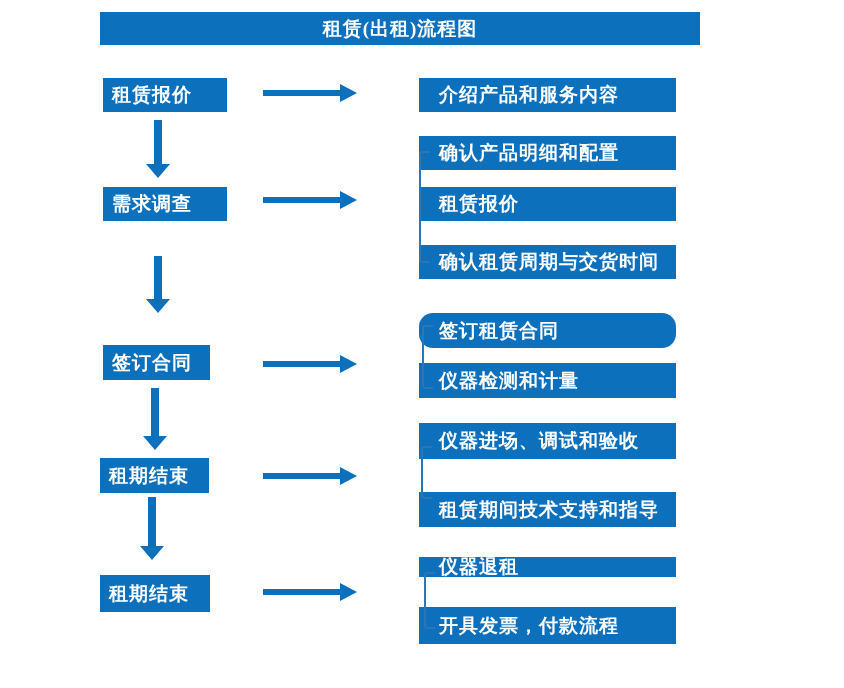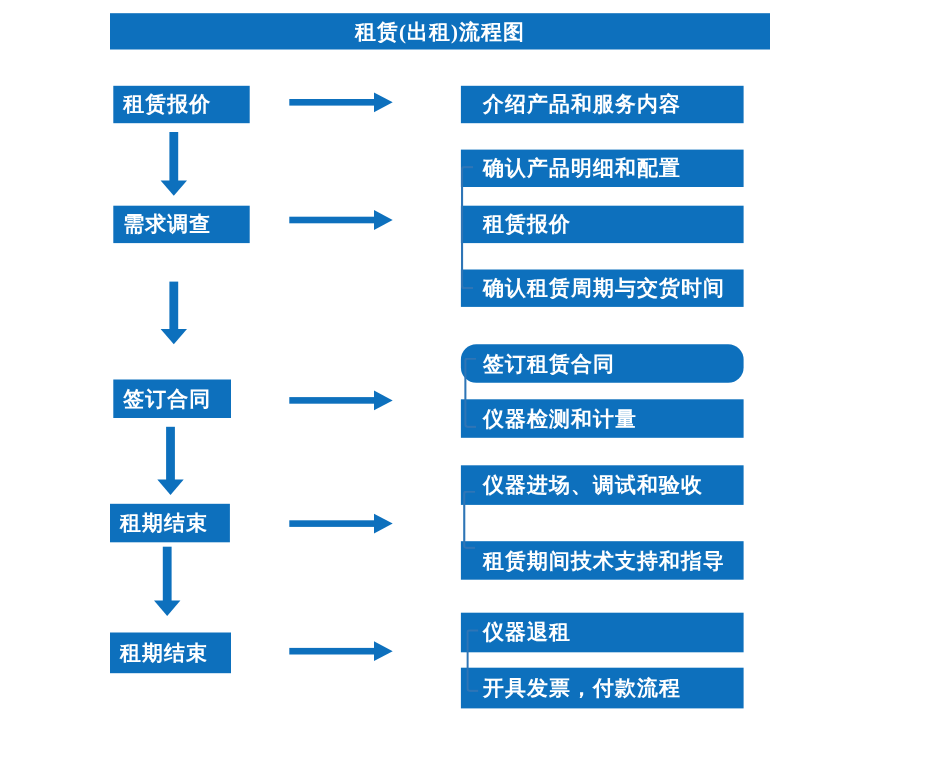--- a/index.html
+++ b/index.html
@@ -51,21 +51,21 @@
   <div class="box detail" style="top:136px; height:34px;">确认产品明细和配置</div>
   <div class="box detail" style="top:187px; height:34px;">租赁报价</div>
   <div class="box detail" style="top:245px; height:34px;">确认租赁周期与交货时间</div>
 
   <div class="box detail" style="top:313px; height:35px;border-radius:14px;">签订租赁合同</div>
   <div class="box detail" style="top:363px; height:35px;">仪器检测和计量</div>
 
   <div class="box detail" style="top:423px; height:36px;">仪器进场、调试和验收</div>
   <div class="box detail" style="top:492px; height:35px;">租赁期间技术支持和指导</div>
 
-  <div class="box detail" style="top:557px; height:36px;font-family:Liberation Serif, serif;">仪器退租</div>
+  <div class="box detail" style="top:557px; height:20px;font-family:Liberation Serif, serif;">仪器退租</div>
   <div class="box detail" style="top:607px; height:37px;">开具发票，付款流程</div>
 
   <div class="harrow" style="left:263px; top:84px;">
     <div class="harrow-shaft"></div>
     <div class="harrow-head"></div>
   </div>
   <div class="harrow" style="left:263px; top:191px;">
     <div class="harrow-shaft"></div>
     <div class="harrow-head"></div>
   </div>

